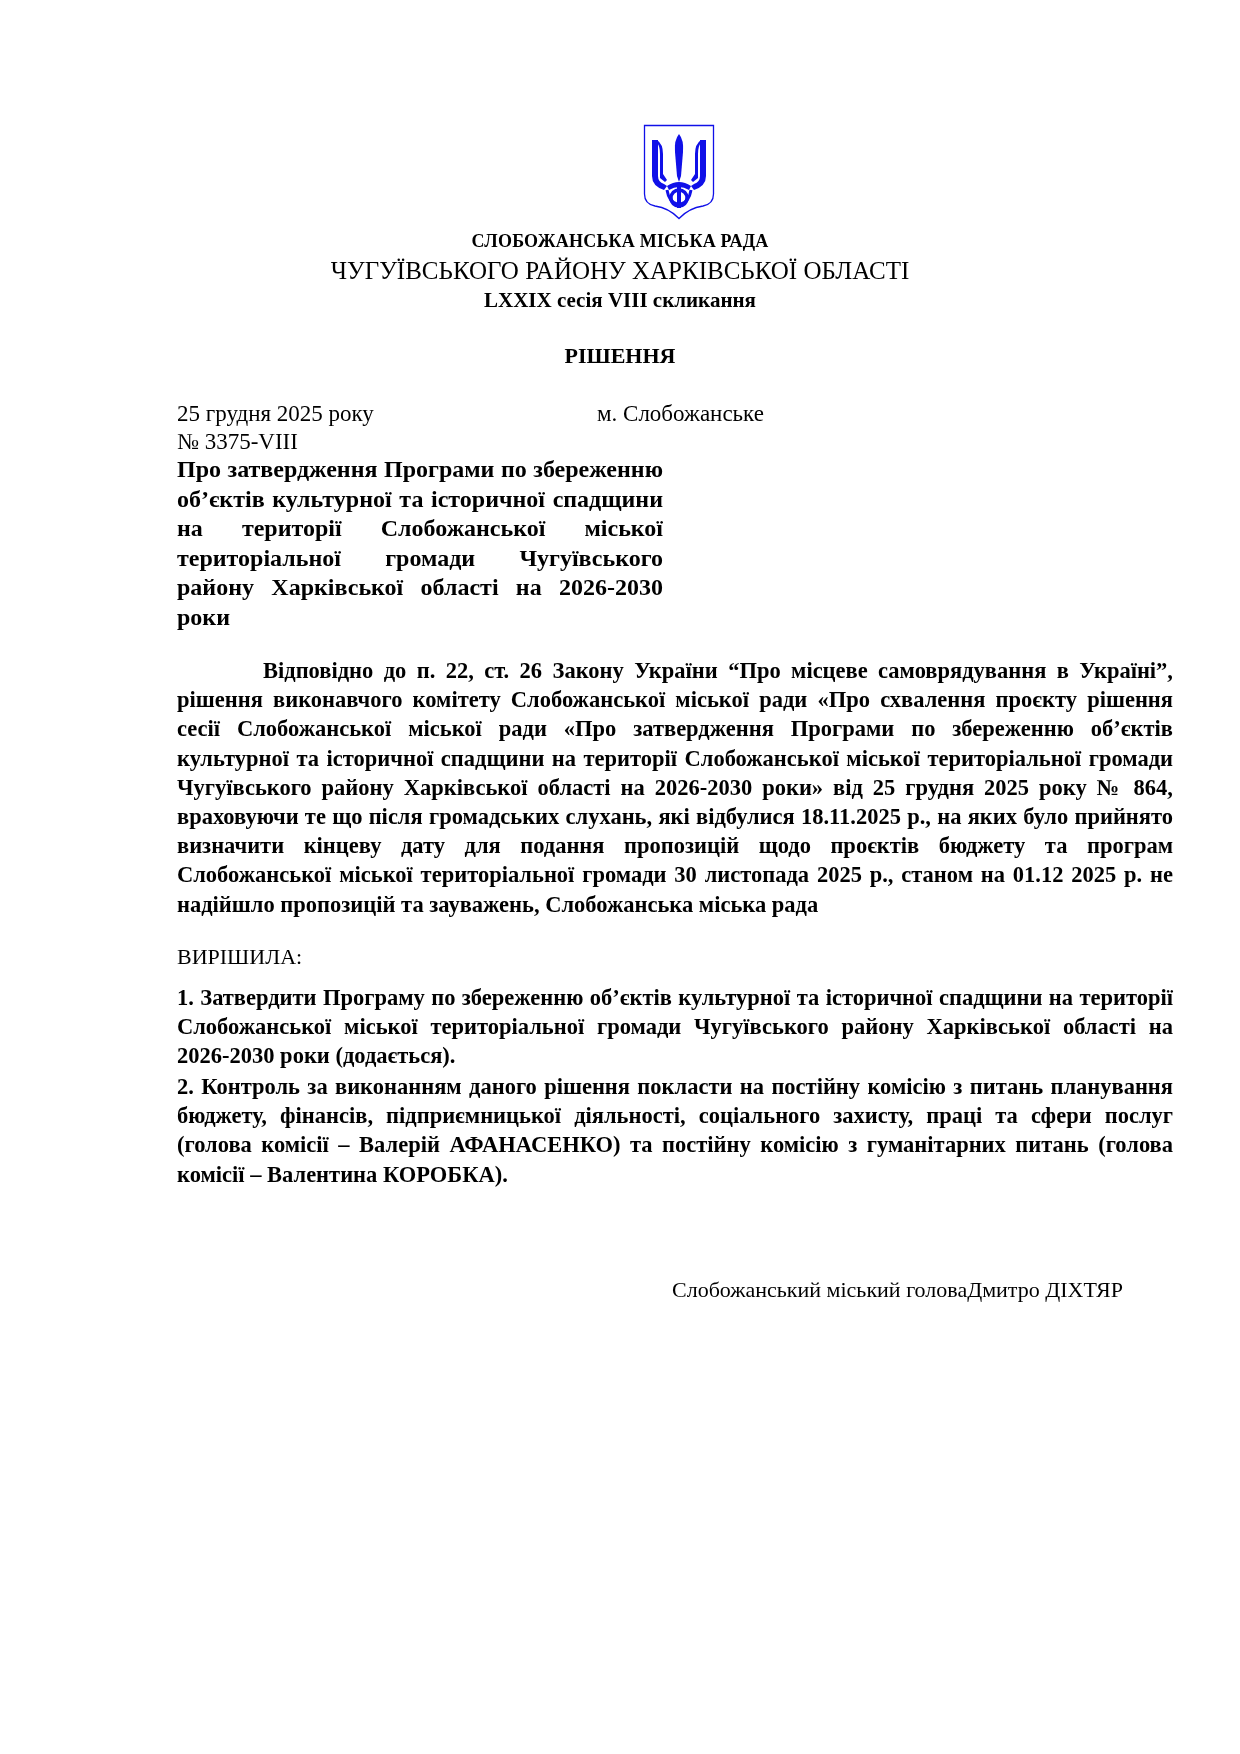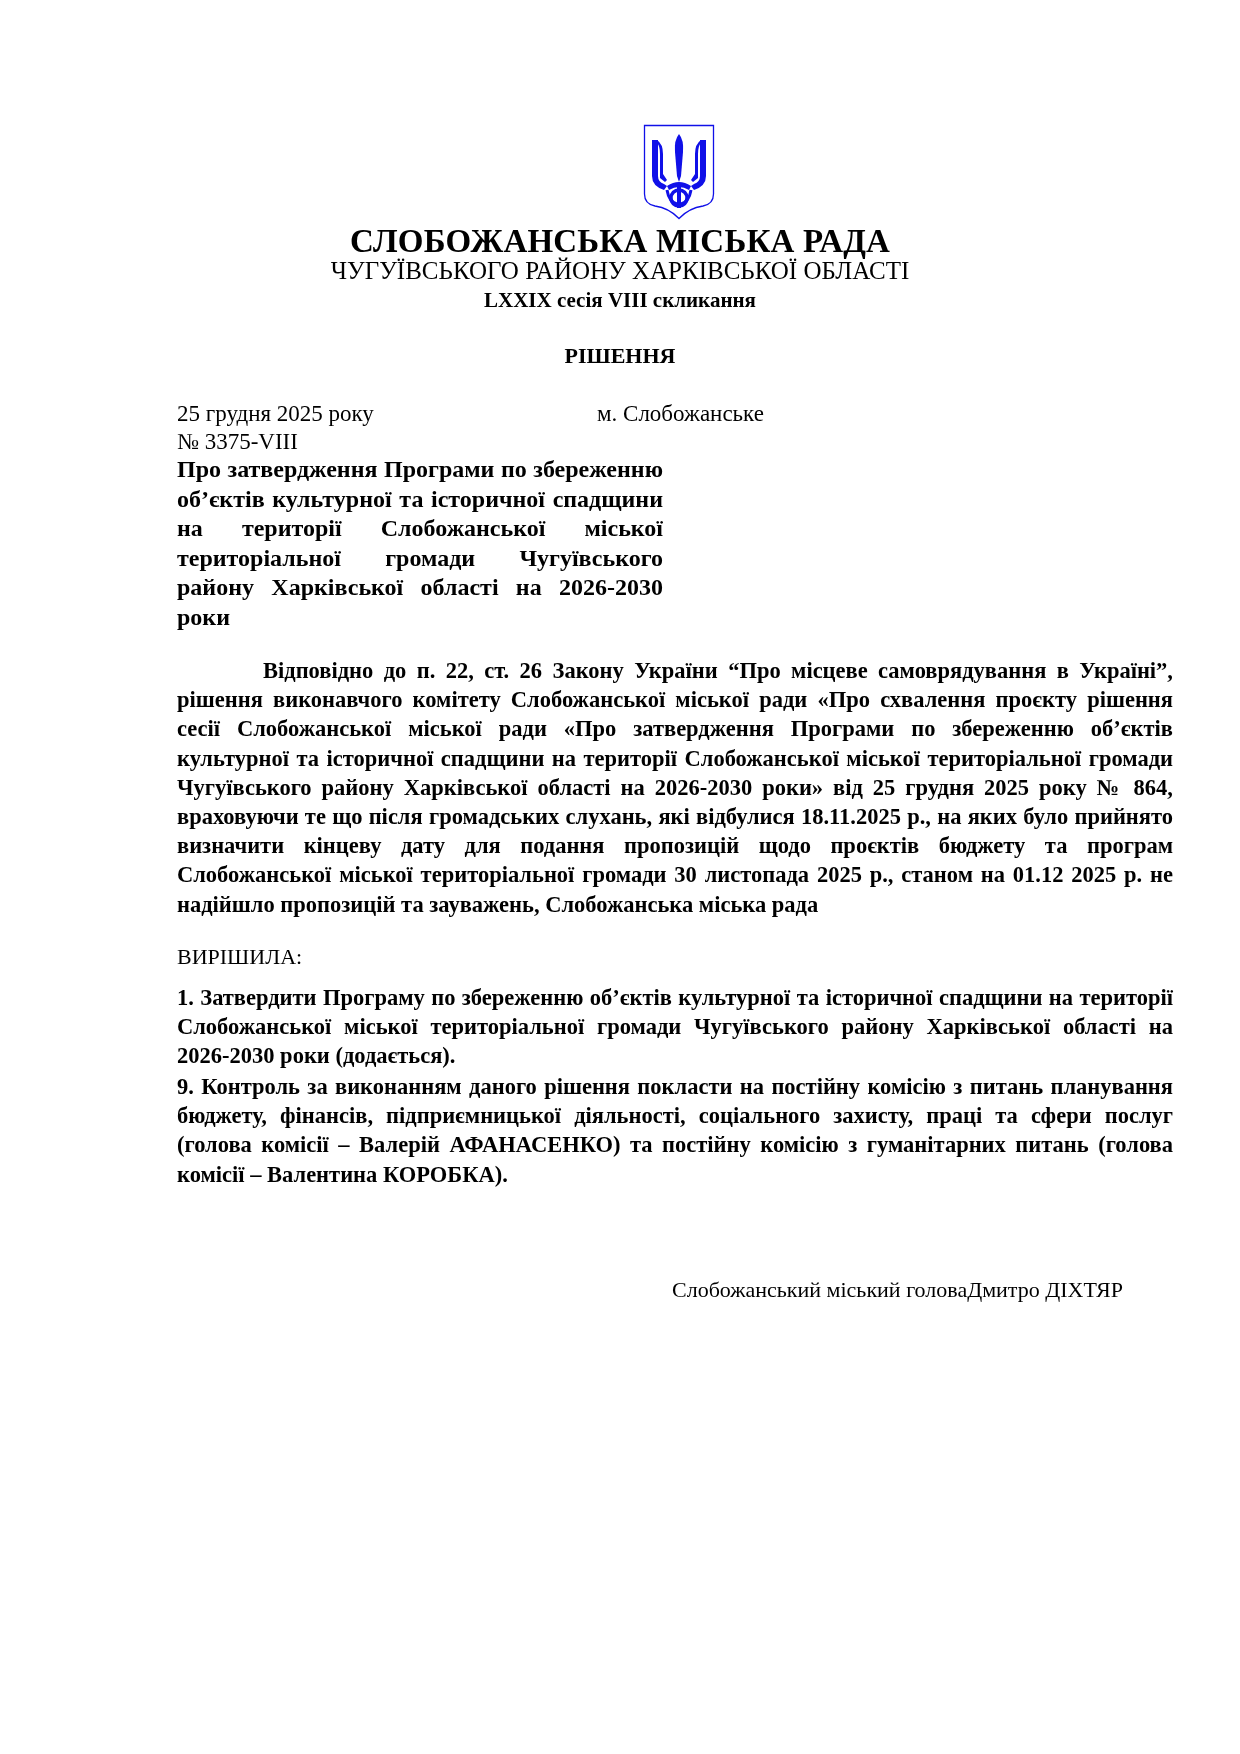--- a/index.html
+++ b/index.html
@@ -21,21 +21,21 @@
       top: 124px;
       width: 72px;
       height: 96px;
     }
     .emblem svg { display: block; width: 100%; height: 100%; }
 
     .council-name {
       left: 0; width: 1240px; top: 226px;
       text-align: center;
       font-weight: bold;
-      font-size: 33px;
+      font-size: 18px;
       line-height: 30px;
       letter-spacing: 0.2px;
     }
     .council-sub {
       left: 0; width: 1240px; top: 256px;
       text-align: center;
       font-weight: normal;
       font-size: 25px;
       line-height: 30px;
     }
@@ -138,18 +138,18 @@
   <span>№ 3375-VIII</span>
 </div>
 
 <div class="abs subject">Про затвердження Програми по збереженню об’єктів культурної та історичної спадщини на території Слобожанської міської територіальної громади Чугуївського району Харківської області на 2026-2030 роки</div>
 
 <p class="abs preamble">Відповідно до п. 22, ст. 26 Закону України “Про місцеве самоврядування в Україні”, рішення виконавчого комітету Слобожанської міської ради «Про схвалення проєкту рішення сесії Слобожанської міської ради «Про затвердження Програми по збереженню об’єктів культурної та історичної спадщини на території Слобожанської міської територіальної громади Чугуївського району Харківської області на 2026-2030 роки» від 25 грудня 2025 року № 864, враховуючи те що після громадських слухань, які відбулися 18.11.2025 р., на яких було прийнято визначити  кінцеву дату для подання пропозицій щодо проєктів бюджету та програм Слобожанської міської територіальної громади 30 листопада 2025 р., станом на 01.12 2025 р. не надійшло пропозицій та зауважень, Слобожанська міська рада</p>
 
 <div class="abs resolved">ВИРІШИЛА:</div>
 
 <p class="abs item item-1">1. Затвердити Програму по збереженню об’єктів культурної та історичної спадщини на території Слобожанської міської територіальної громади Чугуївського району Харківської області на 2026-2030 роки (додається).</p>
-<p class="abs item item-2">9. Контроль за виконанням даного рішення покласти на постійну комісію з питань планування бюджету, фінансів, підприємницької діяльності, соціального захисту, праці та сфери послуг (голова комісії – Валерій АФАНАСЕНКО) та постійну комісію з гуманітарних питань (голова комісії – Валентина КОРОБКА).</p>
+<p class="abs item item-2">2. Контроль за виконанням даного рішення покласти на постійну комісію з питань планування бюджету, фінансів, підприємницької діяльності, соціального захисту, праці та сфери послуг (голова комісії – Валерій АФАНАСЕНКО) та постійну комісію з гуманітарних питань (голова комісії – Валентина КОРОБКА).</p>
 
 <div class="abs signature-row">
   <span>Слобожанський міський голова</span>
   <span>Дмитро ДІХТЯР</span>
 </div>
 
 </body></html>

